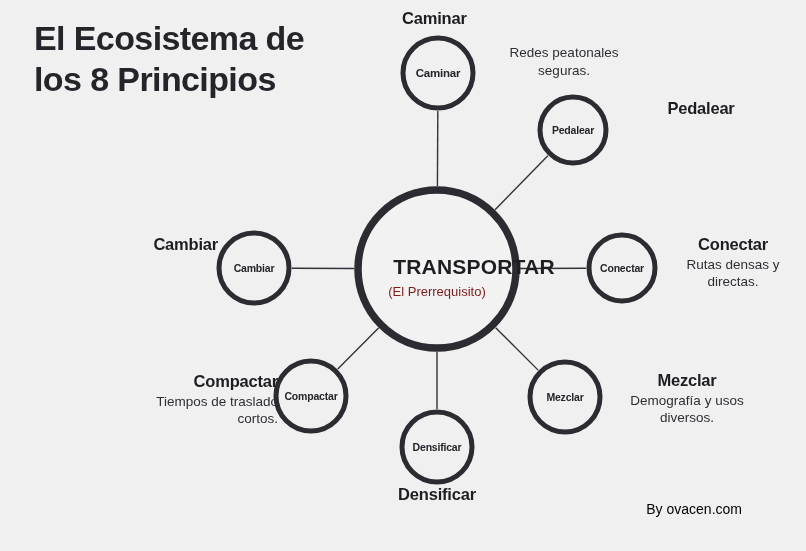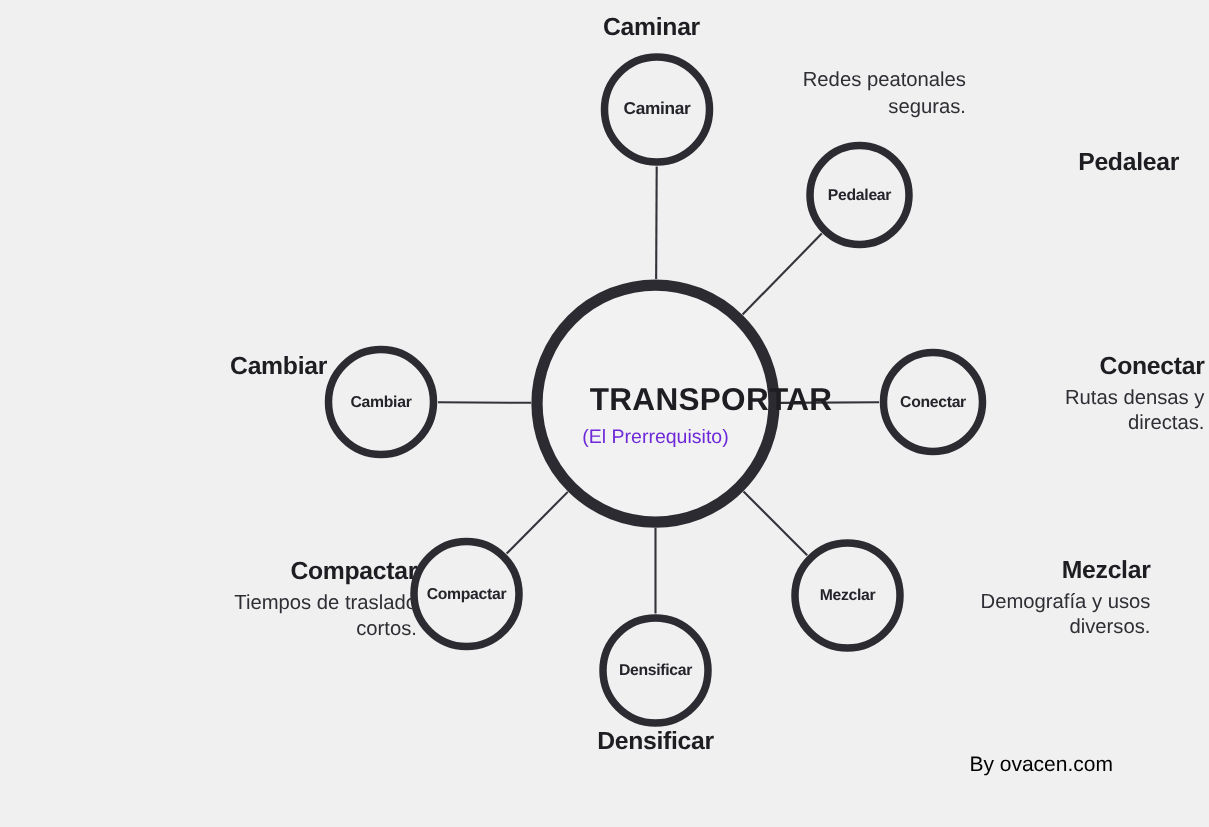--- a/index.html
+++ b/index.html
@@ -78,21 +78,21 @@
     font-size: 21px;
     font-weight: bold;
     letter-spacing: 0.2px;
     color: #1d1d22;
     white-space: nowrap;
   }
   .hub-sub {
     position: absolute;
     transform: translate(-50%, -50%);
     font-size: 13px;
-    color: #6d28d9;
+    color: #7f1d1d;
     white-space: nowrap;
   }
   
   .callout {
     position: absolute;
     width: 170px;
   }
   .callout .co-title {
     font-size: 16.5px;
     font-weight: bold;
@@ -100,21 +100,21 @@
     line-height: 1.2;
     letter-spacing: -0.2px;
     margin-bottom: 1px;
   }
   .callout .co-desc {
     font-size: 13.5px;
     line-height: 1.3;
     color: #2e2e34;
     white-space: pre-line;
   }
-  .callout.right { text-align: right; }
+  .callout.right { text-align: center; }
   .callout.left  { text-align: right; }
   .callout.center { text-align: center; width: 230px; }
   
   #callout-caminar   { left: 484px; top: 44px;  width: 160px; }
   #callout-pedalear  { left: 616px; top: 99px;  width: 170px; }
   #callout-conectar  { left: 663px; top: 235px; width: 140px; }
   #callout-mezclar   { left: 607px; top: 371px; width: 160px; }
   #callout-densificar{ left: 322px; top: 485px; width: 230px; }
   #callout-compactar { left: 98px;  top: 372px; width: 180px; }
   #callout-cambiar   { left: 72px;  top: 235px; width: 146px; }
@@ -135,20 +135,22 @@
     bottom: 34px;
     font-size: 14px;
     color: #000000;
   }
 </style>
 </head>
 <body>
 
 <div id="stage">
 
+  <div class="title">El Ecosistema de
+los 8 Principios</div>
 
   <svg class="diagram" viewBox="0 0 806 551" xmlns="http://www.w3.org/2000/svg">
     <g id="spokes">
         <line x1="437.4234638762349" y1="186.00108025796044" x2="437.8061249723262" y2="110.9995054240663" class="spoke"></line>
         <line x1="495.04615590595694" y1="209.67341418435285" x2="547.8233540648862" y2="155.732013124859" class="spoke"></line>
         <line x1="519.998787462656" y1="268.5513579056073" x2="586.0005259198118" y2="268.1945917517848" class="spoke"></line>
         <line x1="495.68986283848346" y1="327.68986283848346" x2="538.1299423149112" y2="370.1299423149112" class="spoke"></line>
         <line x1="437" y1="352" x2="437" y2="409" class="spoke"></line>
         <line x1="378.54256953663895" y1="327.9213783241814" x2="337.7636428627436" y2="369.02394727326634" class="spoke"></line>
         <line x1="354.00123918512384" y1="268.5464548589351" x2="291.99943266223244" y2="268.2076471730177" class="spoke"></line>

